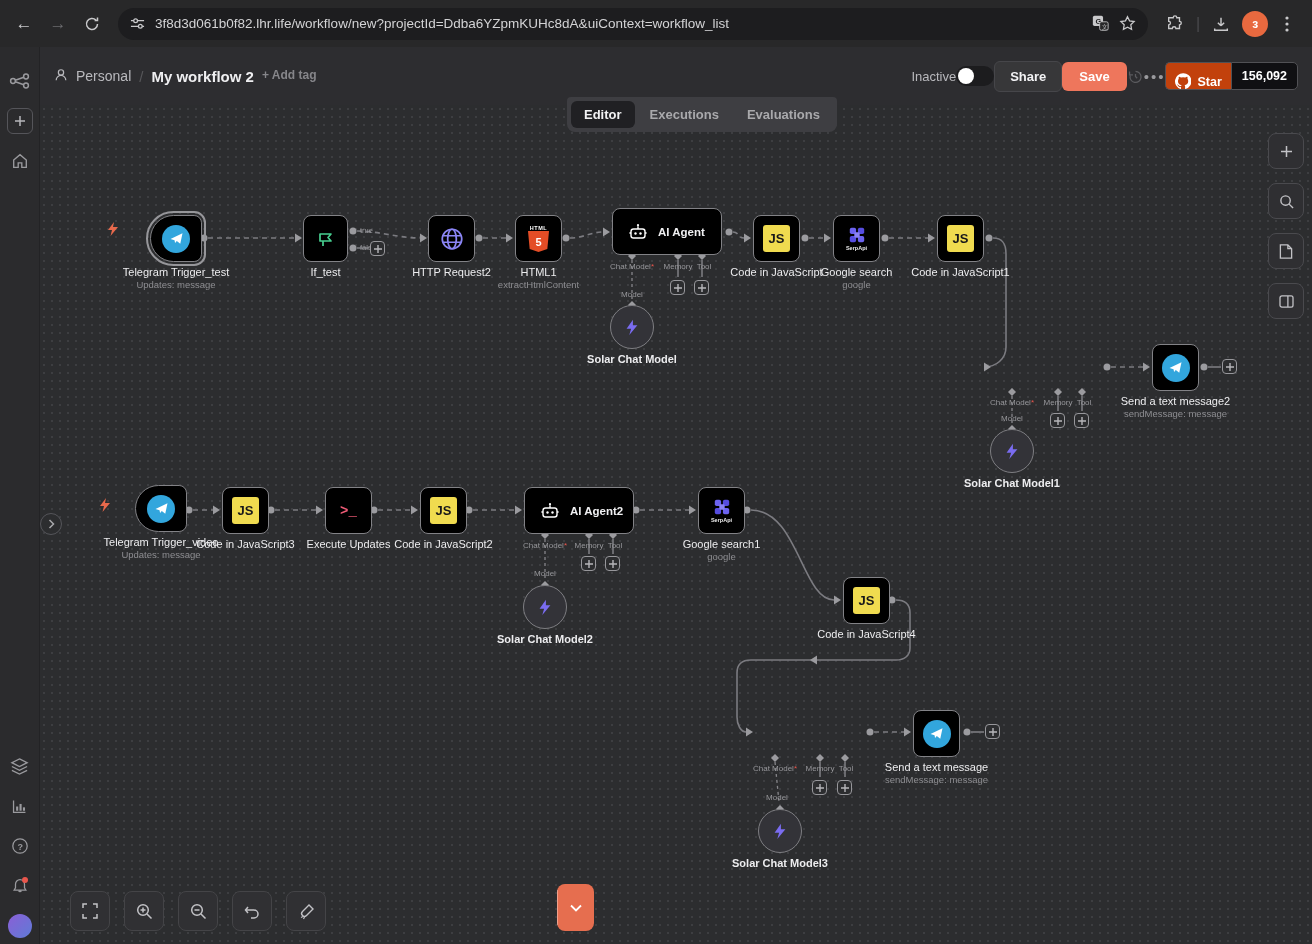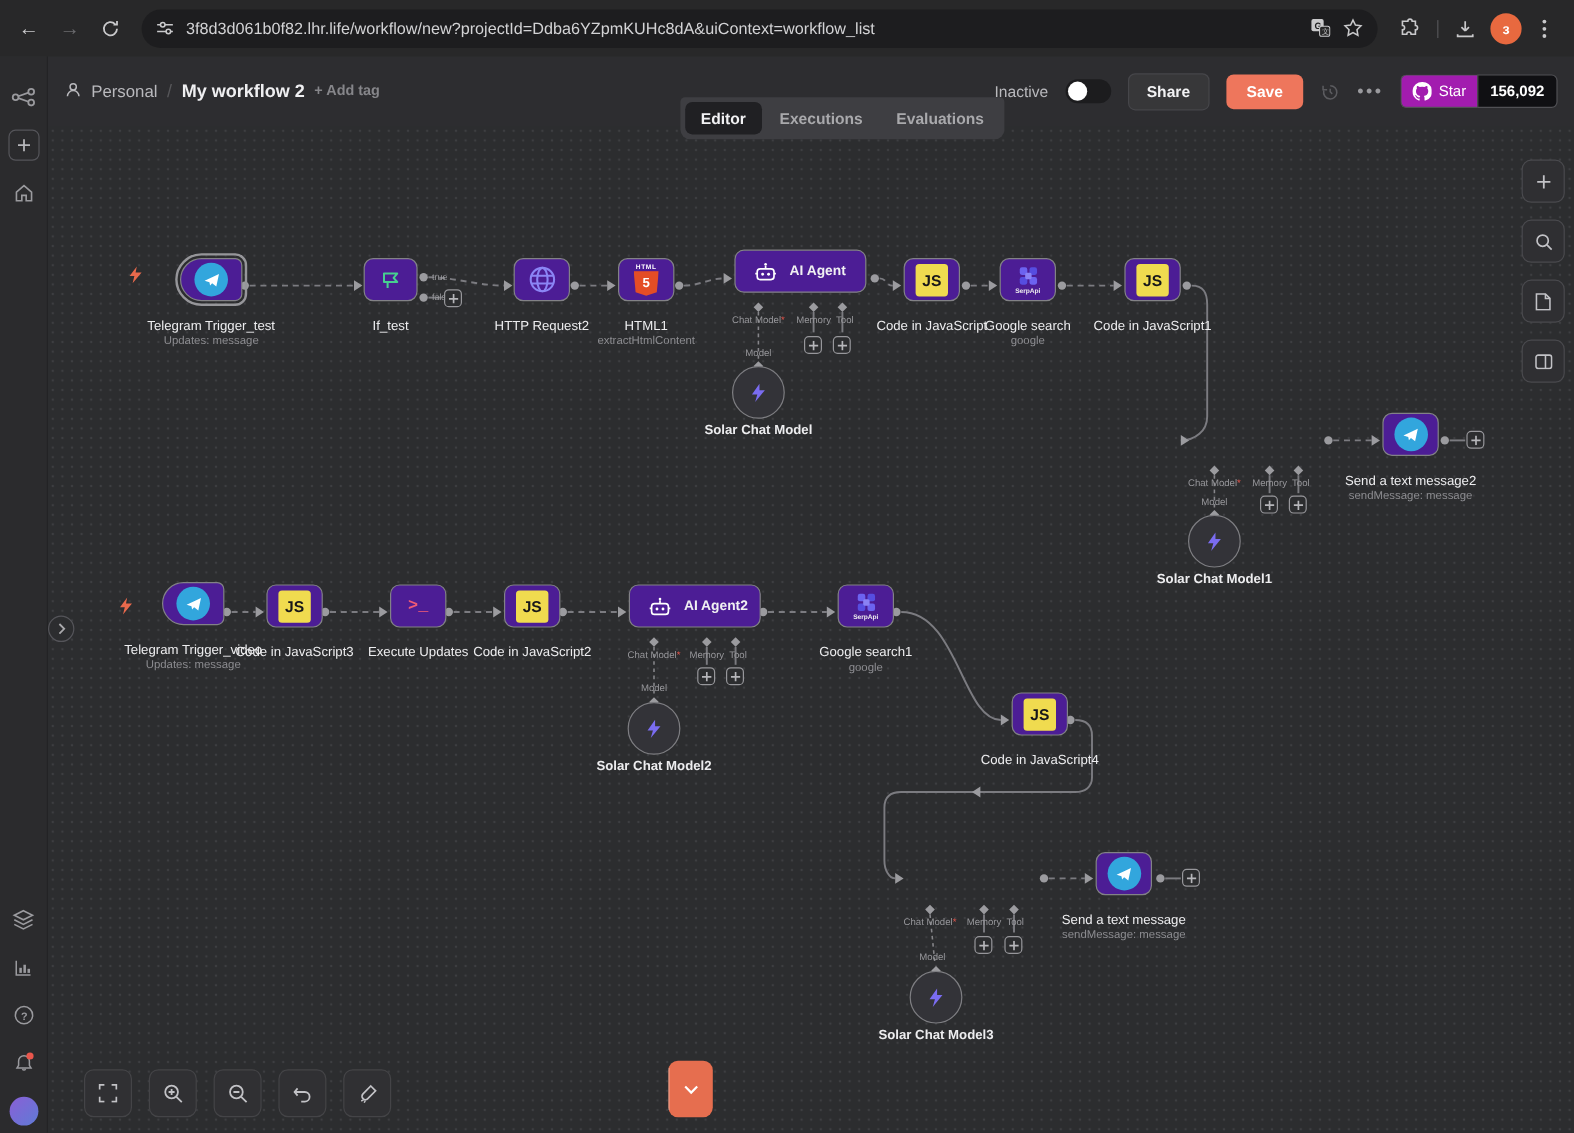--- a/index.html
+++ b/index.html
@@ -24,48 +24,48 @@
   .rail-plus { border:1px solid #55555a; border-radius:6px; }
   .rail-avatar { width:24px; height:24px; border-radius:50%; background:linear-gradient(135deg,#8a5fd6,#5f7bd6); margin-top:8px; }
   .belldot { position:absolute; width:6px; height:6px; background:#e9564c; border-radius:50%; margin-left:10px; margin-top:-12px; }
 
   .main { position:relative; flex:1; height:897px; overflow:hidden; }
   .topbar { position:absolute; left:0; top:0; right:0; height:58px; background:#2d2d30; display:flex; align-items:center; padding:0 14px; z-index:30; }
   .crumb { display:flex; align-items:flex-start; gap:8px; color:#b9b9bd; font-size:14px; }
   .crumb .sep { color:#57575a; font-size:15px; }
   .wf-title { color:#efeff1; font-size:15px; font-weight:bold; }
   .addtag { color:#86868a; font-size:12px; font-weight:bold; }
-  .topbar-right { margin-left:auto; display:flex; align-items:center; gap:14px; }
+  .topbar-right { margin-left:auto; display:flex; align-items:center; }
   .status-lbl { color:#b9b9bd; font-size:13px; }
   .toggle { width:38px; height:20px; background:#1c1c1e; border-radius:10px; position:relative; }
   .toggle .knob { position:absolute; left:2px; top:2px; width:16px; height:16px; background:#fff; border-radius:50%; }
   .btn-share { background:#373739; border:1px solid #46464a; color:#f2f2f4; font-weight:bold; font-size:13px; padding:7px 15px; border-radius:6px; }
   .btn-save { background:#ee765c; color:#fff; font-weight:bold; font-size:13px; padding:7px 17px; border-radius:6px; border:none; }
   .hist-ic { color:#5b5b5f; } .dots-ic { color:#9a9a9e; letter-spacing:2px; font-size:15px; }
   .gh { display:flex; align-items:center; height:28px; font-size:12.5px; }
-  .gh-star { display:flex; align-items:center; gap:6px; background:#a21caf; border:1px solid #515155; border-right:none; border-radius:5px 0 0 5px; color:#fff; font-weight:normal; padding:0 9px; height:100%; }
+  .gh-star { display:flex; align-items:flex-end; gap:6px; background:#c2410c; border:1px solid #515155; border-right:none; border-radius:5px 0 0 5px; color:#fff; font-weight:bold; padding:0 9px; height:100%; }
   .gh-count { background:#101013; border:1px solid #515155; border-radius:0 5px 5px 0; color:#fff; font-weight:bold; padding:0 10px; height:100%; display:flex; align-items:center; }
 
-  .tabs { position:absolute; left:527px; top:34px; z-index:40; background:#3e3e42; border-radius:4px 4px 8px 8px; padding:4px; display:flex; gap:2px; }
+  .tabs { position:absolute; left:527px; top:50px; z-index:40; background:#3e3e42; border-radius:4px 4px 8px 8px; padding:4px; display:flex; gap:2px; }
   .tab { font-size:13px; font-weight:bold; color:#a9a9ac; padding:6px 13px; border-radius:6px; }
   .tab.active { background:#202023; color:#f2f2f4; }
 
   
   .canvas-bg { position:absolute; left:0; top:58px; right:0; bottom:0;
     background-color:#2c2d2f;
     background-image:radial-gradient(circle,#3d3e41 1px,transparent 1.3px);
     background-size:8px 8px; }
   svg.wires { position:absolute; left:0; top:0; width:1272px; height:897px; z-index:5; }
   .w  { stroke:#7b7b80; stroke-width:1.6; fill:none; stroke-dasharray:5 4; }
   .ws { stroke:#7b7b80; stroke-width:1.6; fill:none; }
   .wd { stroke:#86868a; stroke-width:1.3; fill:none; stroke-dasharray:3 3; }
   .ep { fill:#9b9b9f; }
 
   .node { position:absolute; z-index:10; }
-  .n-box { width:47px; height:36px; background:#4c1d95; border:1.6px solid #828286; border-radius:8px; display:flex; align-items:center; justify-content:center; }
+  .n-box { width:47px; height:47px; background:#000000; border:1.6px solid #828286; border-radius:8px; display:flex; align-items:center; justify-content:center; }
   .trigger { width:52px; border-radius:24px 8px 8px 24px; }
   .selected { outline:2.5px solid #96969a; outline-offset:2.5px; }
   .wide { width:110px; justify-content:flex-start; padding-left:15px; gap:10px; }
   .agent-title { color:#f0f0f2; font-size:11.5px; font-weight:bold; }
   .n-label { position:absolute; top:51px; left:50%; transform:translateX(-50%); white-space:nowrap; color:#ededef; font-size:11px; font-weight:normal; z-index:12; }
   .n-sub { position:absolute; top:64px; left:50%; transform:translateX(-50%); white-space:nowrap; color:#8d8d91; font-size:9.5px; z-index:12; }
   .n-circle { width:44px; height:44px; border-radius:50%; background:#333338; border:1.6px solid #7e7e82; display:flex; align-items:center; justify-content:center; }
   .c-label { position:absolute; top:48px; left:50%; transform:translateX(-50%); white-space:nowrap; color:#ededef; font-size:11px; font-weight:bold; }
 
   .icon-tg { width:28px; height:28px; border-radius:50%; background:#32a6dd; display:flex; align-items:center; justify-content:center; }

